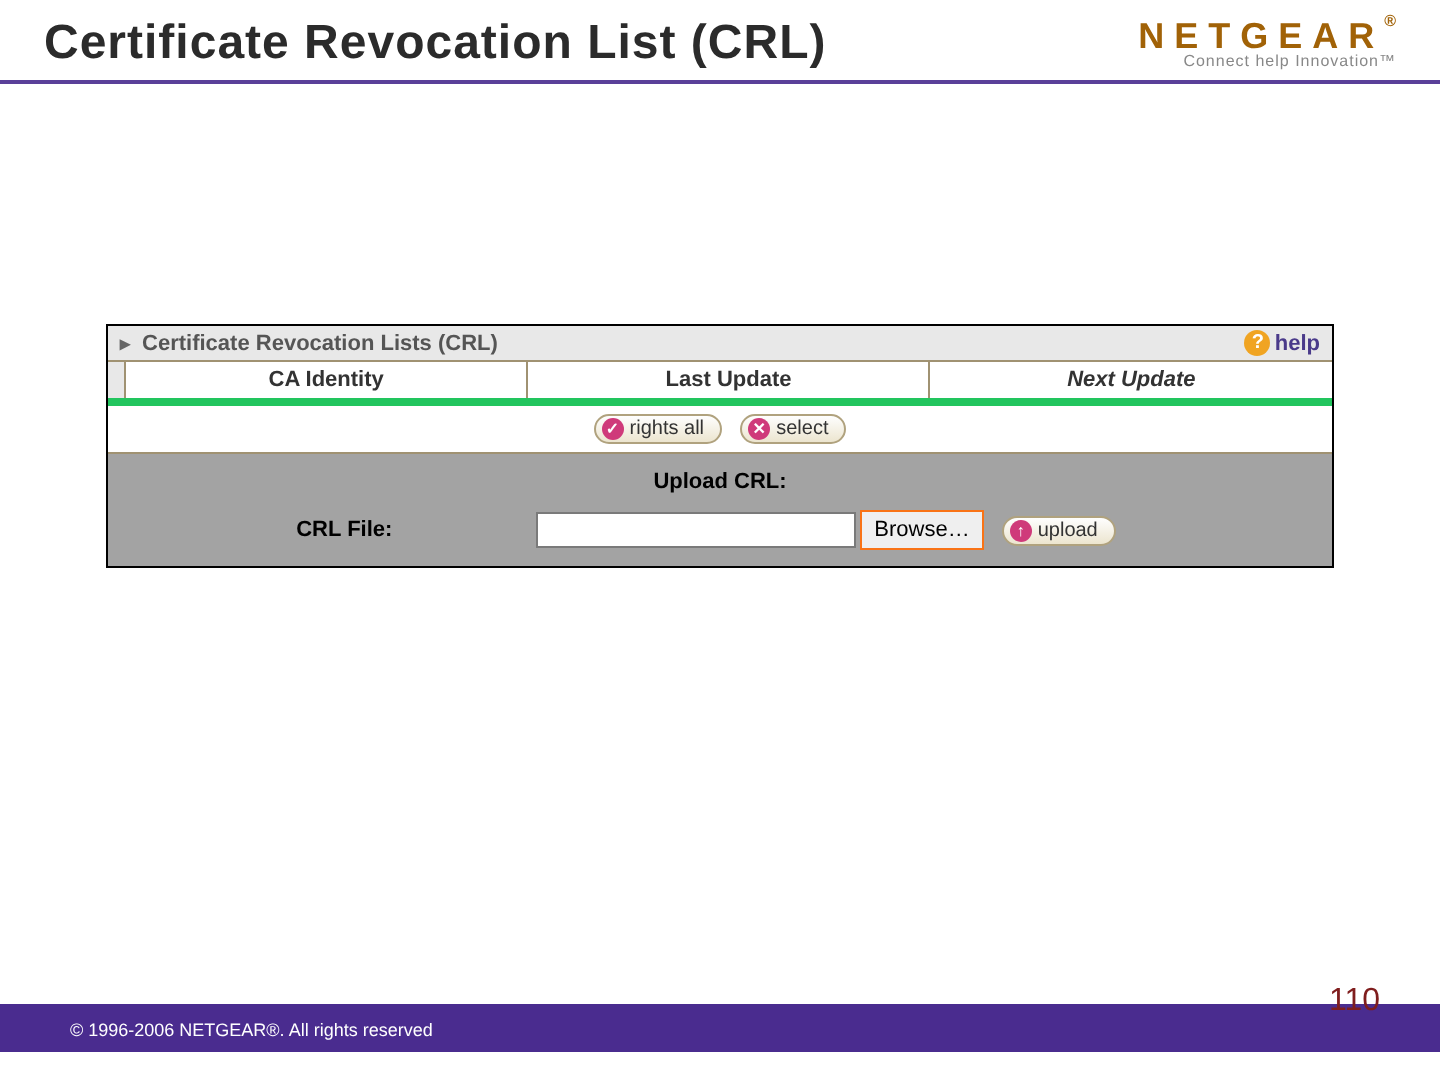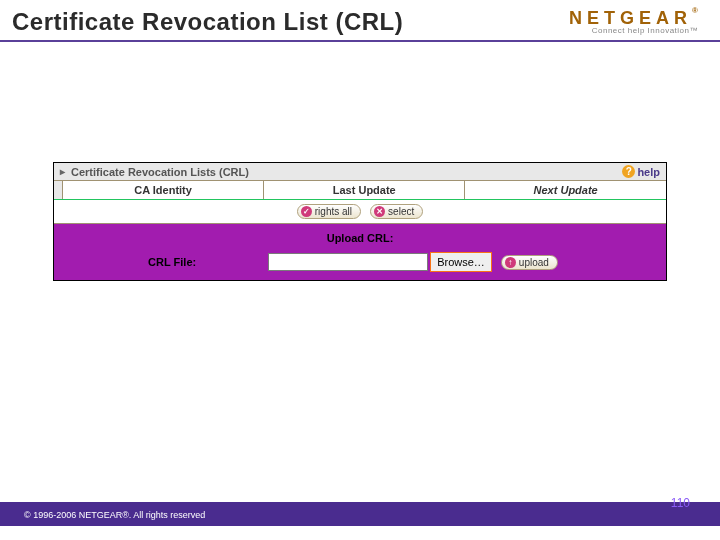--- a/index.html
+++ b/index.html
@@ -7,21 +7,21 @@
     width: 720px;
     height: 540px;
     font-family: Arial, Helvetica, sans-serif;
     background: #fff;
     position: relative;
   }
   .header {
     display: flex;
     justify-content: space-between;
     align-items: center;
-    padding: 8px 22px 4px 12px;
+    padding: 8px 22px 4px 22px;
     border-bottom: 2px solid #5a4099;
   }
   .title {
     font-family: "Arial Black", Arial, sans-serif;
     font-weight: 900;
     font-size: 24px;
     color: #2b2b2b;
     letter-spacing: 0.5px;
   }
   .brand {
@@ -98,21 +98,21 @@
   .table {
     width: 100%;
     border-collapse: collapse;
   }
   .table th {
     font-weight: bold;
     font-size: 11px;
     color: #333;
     padding: 3px 4px;
     background: #fff;
-    border-bottom: 1px solid #22c55e;
+    border-bottom: 4px solid #22c55e;
     border-right: 1px solid #a09272;
   }
   .table th:first-child {
     width: 20px;
     background: #e8e8e8;
     border-right: 1px solid #a09272;
   }
   .table th:last-child { border-right: none; font-style: italic; }
   .action-row {
     text-align: center;
@@ -134,21 +134,21 @@
     cursor: pointer;
   }
   .pill-icon {
     width: 11px; height: 11px; border-radius: 50%;
     display: inline-flex; align-items:center; justify-content:center;
     font-size: 8px; color:#fff; font-weight:bold;
   }
   .ic-check { background:#cf3a7a; }
   .ic-x { background:#cf3a7a; }
   .ic-up { background:#cf3a7a; }
-  .upload-section { background: #a21caf; }
+  .upload-section { background: #a3a3a3; }
   .upload-title {
     text-align: center;
     font-weight: bold;
     font-size: 11px;
     padding: 8px 0 4px 0;
     color: #000;
   }
   .upload-row {
     display: flex;
     align-items: center;
@@ -186,32 +186,32 @@
   .upload-right { width: 140px; text-align:left; }
   .footer-bar {
     position: absolute;
     left: 0; bottom: 14px;
     width: 720px;
     height: 24px;
     background: #4a2c8f;
   }
   .copyright {
     position: absolute;
-    left: 24px;
+    left: 35px;
     bottom: 20px;
     font-size: 9px;
     color: #fff;
     z-index: 2;
   }
   .page-num {
     position: absolute;
     right: 30px;
     bottom: 30px;
-    font-size: 12px;
-    color: #8b5cf6;
+    font-size: 16px;
+    color: #7f1d1d;
   }
 </style>
 </head>
 <body>
 
 <div class="header">
   <div class="title">Certificate Revocation List (CRL)</div>
   <div class="brand">
     <div class="brand-name">
       <span>NETGEAR</span><span class="brand-reg">®</span>

